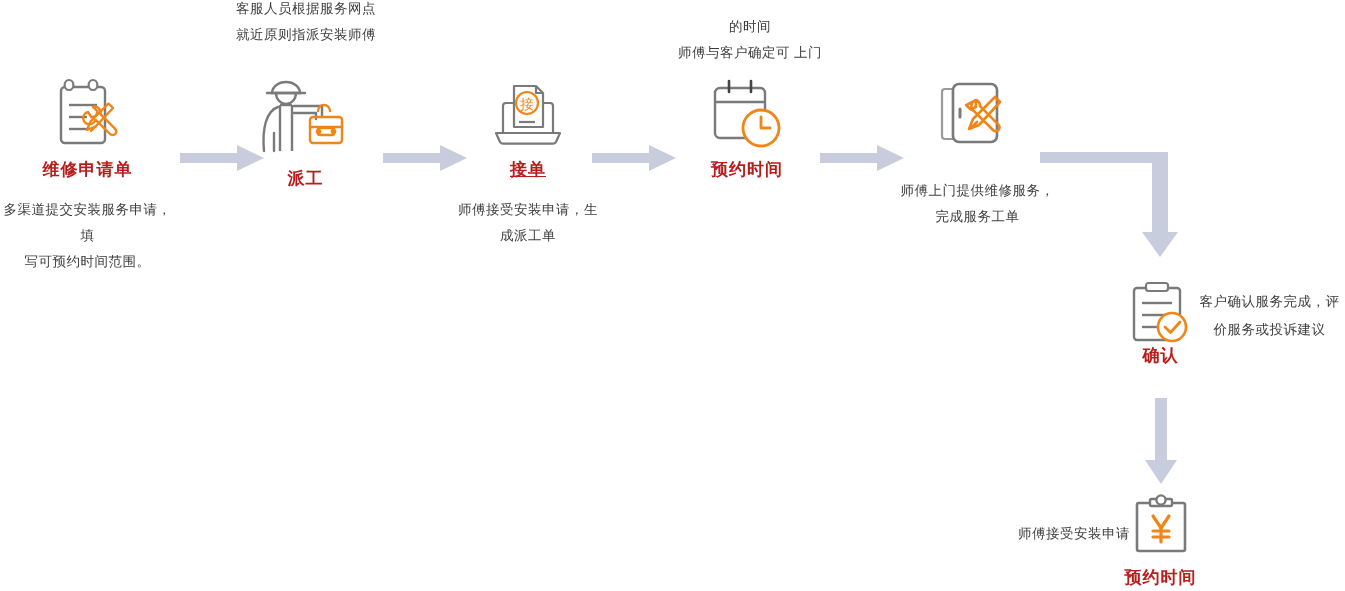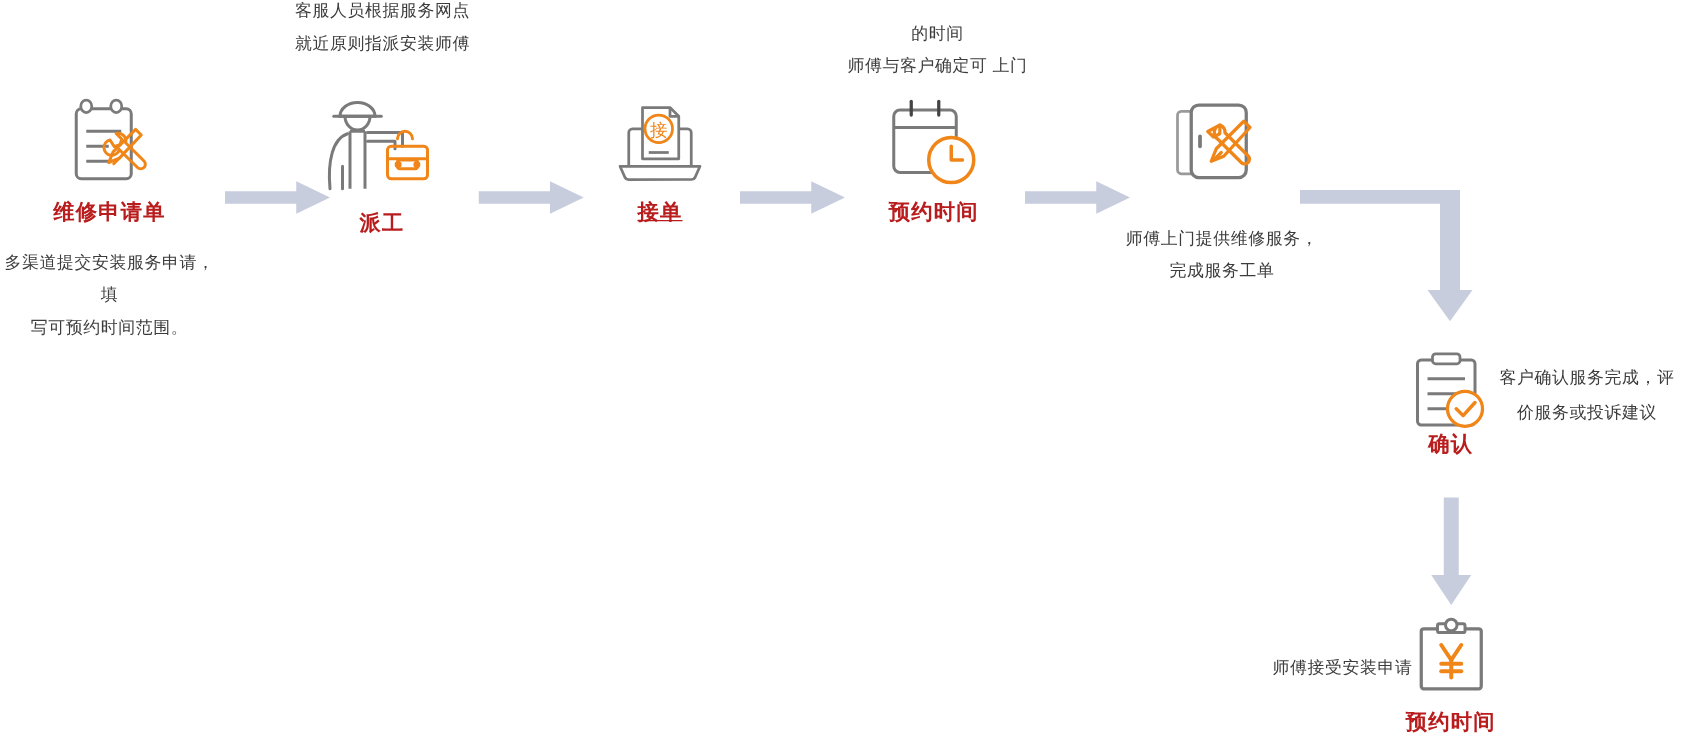--- a/index.html
+++ b/index.html
@@ -156,20 +156,24 @@
 
         <path d="M26 8 h22 l7 7 v34 h-29 z" fill="#ffffff" stroke="#7a7a7a" stroke-width="2.2" stroke-linejoin="round"></path>
         <path d="M48 8 v7 h7" fill="none" stroke="#7a7a7a" stroke-width="2.2" stroke-linejoin="round"></path>
         <line x1="31" y1="44" x2="47" y2="44" stroke="#7a7a7a" stroke-width="2.2"></line>
 
         <circle cx="39" cy="25" r="11" fill="none" stroke="#f08518" stroke-width="2.2"></circle>
         <text x="39" y="30.5" text-anchor="middle" font-family="Liberation Serif, serif" font-size="14" fill="#f08518">接</text>
       </svg>
     </div>
     <div class="node-label" style="margin-top:8px;text-decoration:underline;">接单</div>
+    <div class="node-desc" style="margin-top:16px;">
+      <div>师傅接受安装申请，生</div>
+      <div>成派工单</div>
+    </div>
   </div>
 
   <div class="abs" style="left:592px; top:144px;">
     <svg class="arrow-svg" width="85" height="28" viewBox="0 0 85 28">
       <path d="M0 9 L57 9 L57 1 L84 14 L57 27 L57 19 L0 19 Z" fill="#c7cddd"></path>
     </svg>
   </div>
 
   <div class="abs" style="left:668px; top:78px; width:158px;">
     <div style="display:flex; justify-content:center;">

